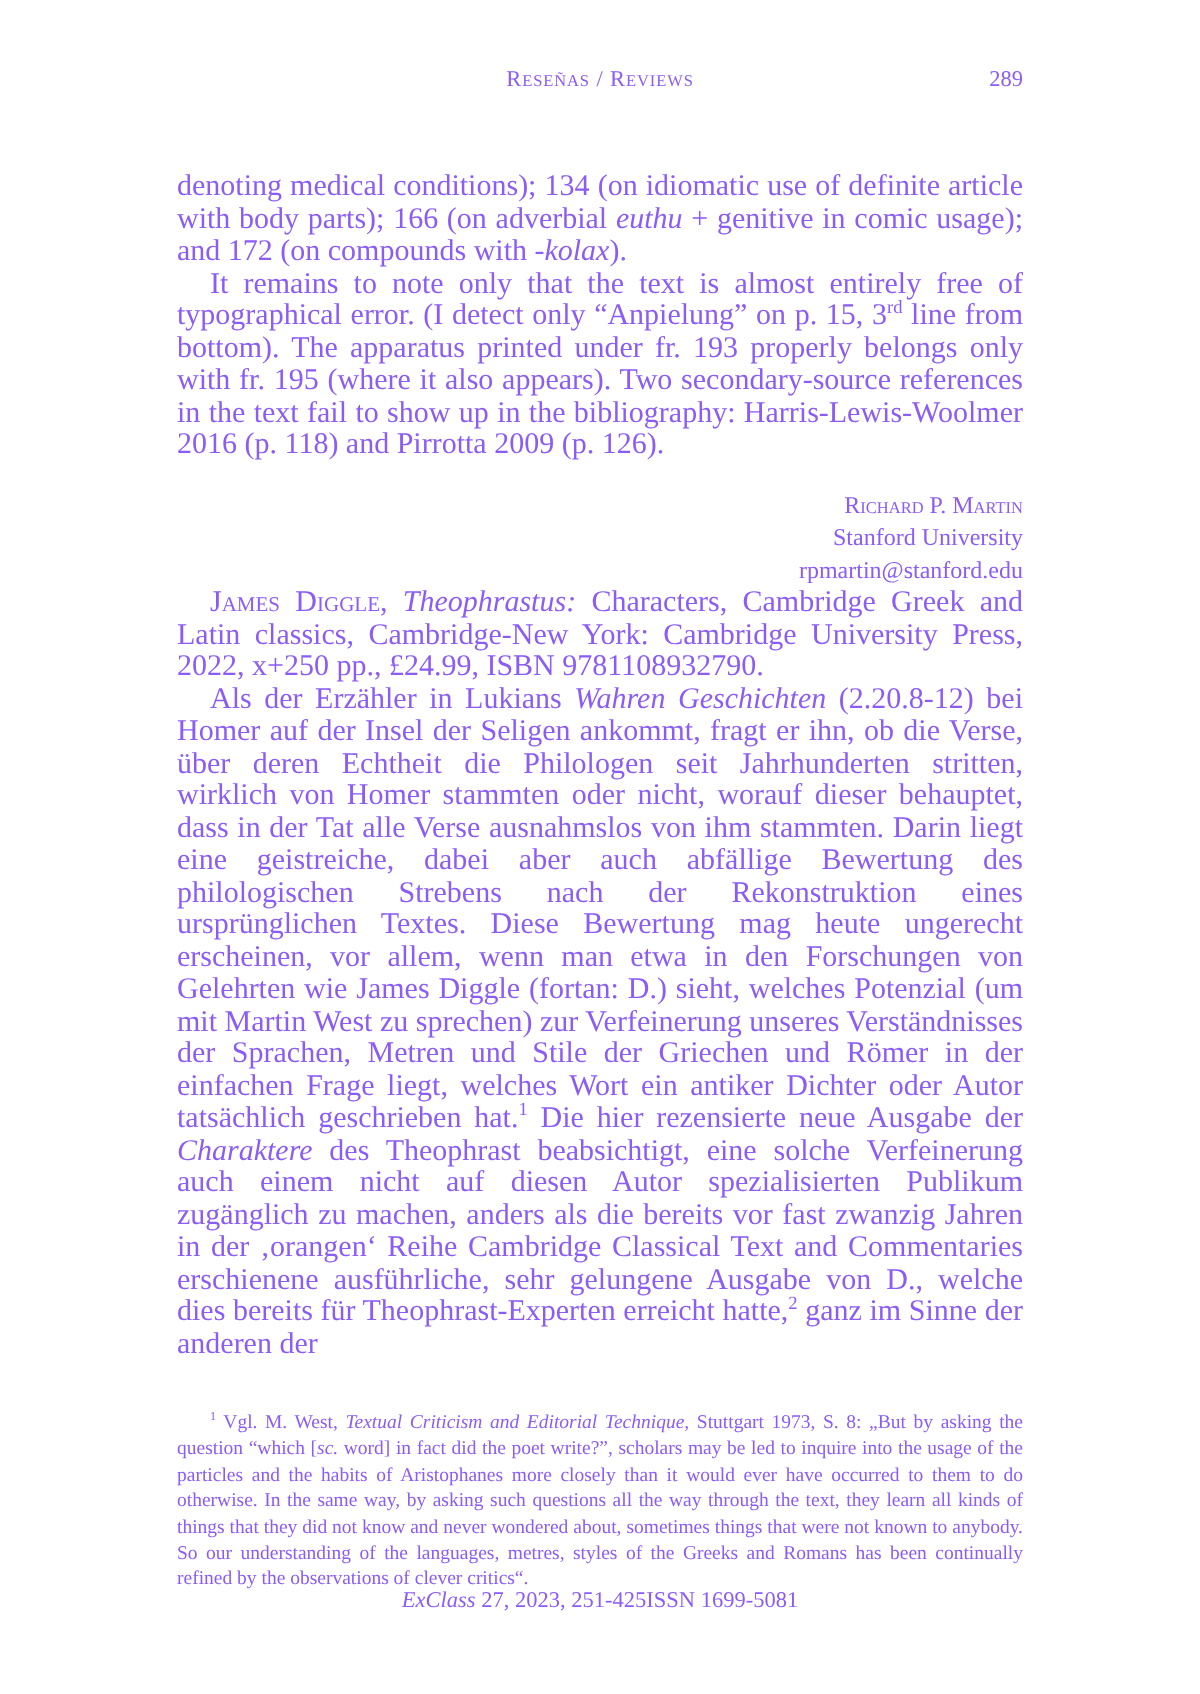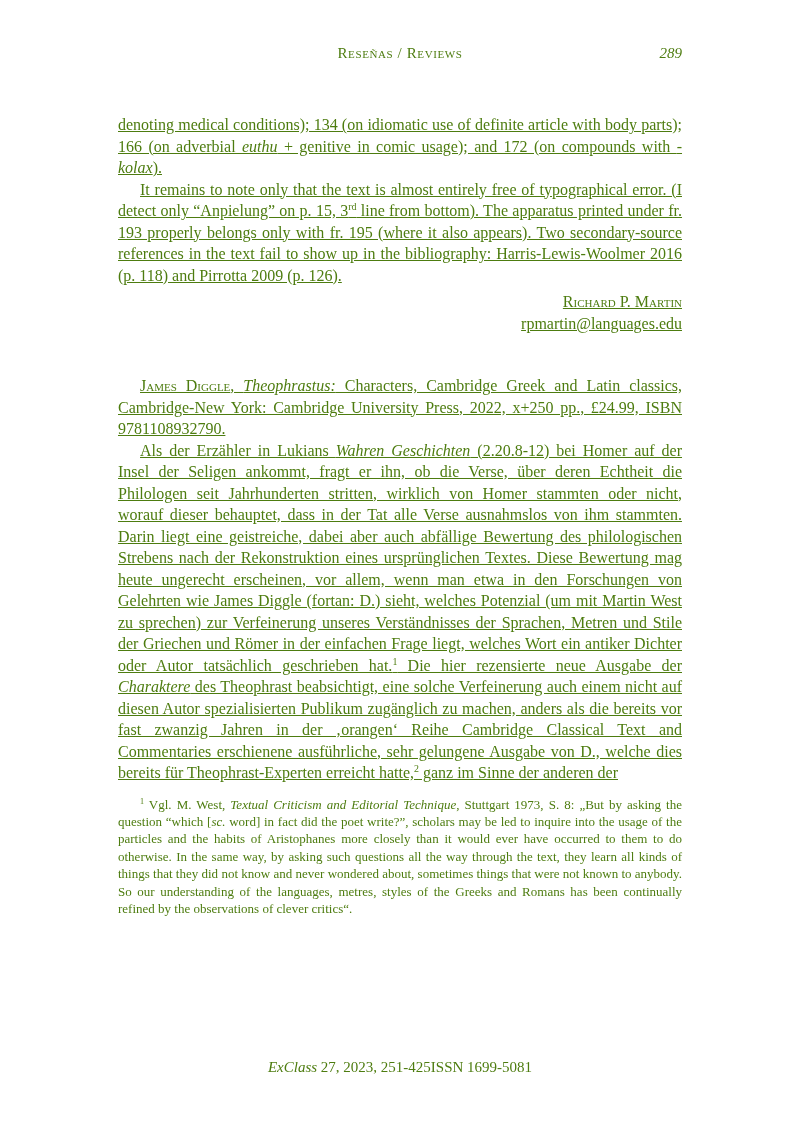--- a/index.html
+++ b/index.html
@@ -4,60 +4,58 @@
 <title>ExClass Review Page</title>
 <style>
   * { box-sizing: border-box; }
   html, body { margin: 0; padding: 0; background: #ffffff; }
   .page {
     position: relative;
     width: 800px;
     height: 1129px;
     background: #ffffff;
     font-family: "Liberation Serif", serif;
-    color: #4d7c0f;
+    color: #8b5cf6;
     overflow: hidden;
   }
   .page-header {
     position: absolute;
     top: 44px;
     left: 118px;
     right: 118px;
     text-align: center;
     font-size: 15px;
     line-height: 18px;
   }
   .running-title { font-variant: small-caps; letter-spacing: 0.6px; }
-  .page-number { position: absolute; right: 0; top: 0; font-style: italic; }
+  .page-number { position: absolute; right: 0; top: 0; }
   .content {
     position: absolute;
     top: 114px;
     left: 118px;
     right: 118px;
   }
   p { margin: 0; }
   .body-para {
-    font-size: 16px;
+    font-size: 20px;
     line-height: 21.5px;
     text-align: justify;
-    text-decoration: underline;
   }
   .indent { text-indent: 22px; }
   .signature {
-    margin-top: 5px;
+    margin-top: 19px;
     font-size: 16px;
     line-height: 21.5px;
     text-align: right;
-    text-decoration: underline;
   }
   .sc { font-variant: small-caps; }
   .it { font-style: italic; }
-  .heading-para { margin-top: 41px; }
+  .heading-para { }
   .german-para { }
-  .footnotes { margin-top: 12px; }
+  .footnotes { margin-top: 32px; }
   .footnote {
     font-size: 13px;
     line-height: 17.4px;
     text-align: justify;
     text-indent: 22px;
   }
   .page-footer {
     position: absolute;
     left: 118px;
     right: 118px;
@@ -79,21 +77,22 @@
   </header>
 
   <main class="content">
 
     <p class="body-para"><span>denoting medical conditions); 134 (on idiomatic use of definite article with body parts); 166 (on adverbial </span><span class="it">euthu</span><span> + genitive in comic usage); and 172 (on compounds with </span><span class="it">-kolax</span><span>).</span></p>
 
     <p class="body-para indent"><span>It remains to note only that the text is almost entirely free of typographical error. (I detect only “Anpielung” on p. 15, 3</span><sup>rd</sup><span> line from bottom). The apparatus printed under fr. 193 properly belongs only with fr. 195 (where it also appears). Two secondary-source references in the text fail to show up in the bibliography: Harris-Lewis-Woolmer 2016 (p. 118) and Pirrotta 2009 (p. 126).</span></p>
 
     <div class="signature">
       <div class="sc">Richard P. Martin</div>
-      <div>rpmartin@languages.edu</div>
+      <div>Stanford University</div>
+      <div>rpmartin@stanford.edu</div>
     </div>
 
     <p class="body-para indent heading-para"><span class="sc">James Diggle</span><span>, </span><span class="it">Theophrastus:</span><span> Characters, Cambridge Greek and Latin classics, Cambridge-New York: Cambridge University Press, 2022, x+250 pp., £24.99, ISBN 9781108932790.</span></p>
 
     <p class="body-para indent german-para"><span>Als der Erzähler in Lukians </span><span class="it">Wahren Geschichten</span><span> (2.20.8-12) bei Homer auf der Insel der Seligen ankommt, fragt er ihn, ob die Verse, über deren Echtheit die Philologen seit Jahrhunderten stritten, wirklich von Homer stammten oder nicht, worauf dieser behauptet, dass in der Tat alle Verse ausnahmslos von ihm stammten. Darin liegt eine geistreiche, dabei aber auch abfällige Bewertung des philologischen Strebens nach der Rekonstruktion eines ursprünglichen Textes. Diese Bewertung mag heute ungerecht erscheinen, vor allem, wenn man etwa in den Forschungen von Gelehrten wie James Diggle (fortan: D.) sieht, welches Potenzial (um mit Martin West zu sprechen) zur Verfeinerung unseres Verständnisses der Sprachen, Metren und Stile der Griechen und Römer in der einfachen Frage liegt, welches Wort ein antiker Dichter oder Autor tatsächlich geschrieben hat.</span><sup>1</sup><span> Die hier rezensierte neue Ausgabe der </span><span class="it">Charaktere</span><span> des Theophrast beabsichtigt, eine solche Verfeinerung auch einem nicht auf diesen Autor spezialisierten Publikum zugänglich zu machen, anders als die bereits vor fast zwanzig Jahren in der ‚orangen‘ Reihe Cambridge Classical Text and Commentaries erschienene ausführliche, sehr gelungene Ausgabe von D., welche dies bereits für Theophrast-Experten erreicht hatte,</span><sup>2</sup><span> ganz im Sinne der anderen der</span></p>
 
     <div class="footnotes">
       <p class="footnote"><sup>1</sup><span> Vgl. M. West, </span><span class="it">Textual Criticism and Editorial Technique</span><span>, Stuttgart 1973, S. 8: „But by asking the question “which [</span><span class="it">sc.</span><span> word] in fact did the poet write?”, scholars may be led to inquire into the usage of the particles and the habits of Aristophanes more closely than it would ever have occurred to them to do otherwise. In the same way, by asking such questions all the way through the text, they learn all kinds of things that they did not know and never wondered about, sometimes things that were not known to anybody. So our understanding of the languages, metres, styles of the Greeks and Romans has been continually refined by the observations of clever critics“.</span></p>
     </div>
 

